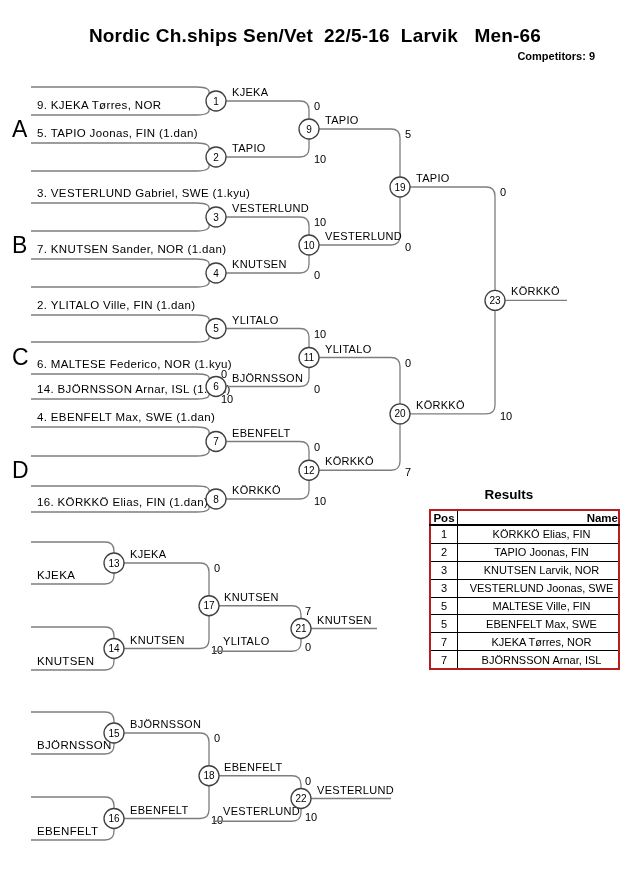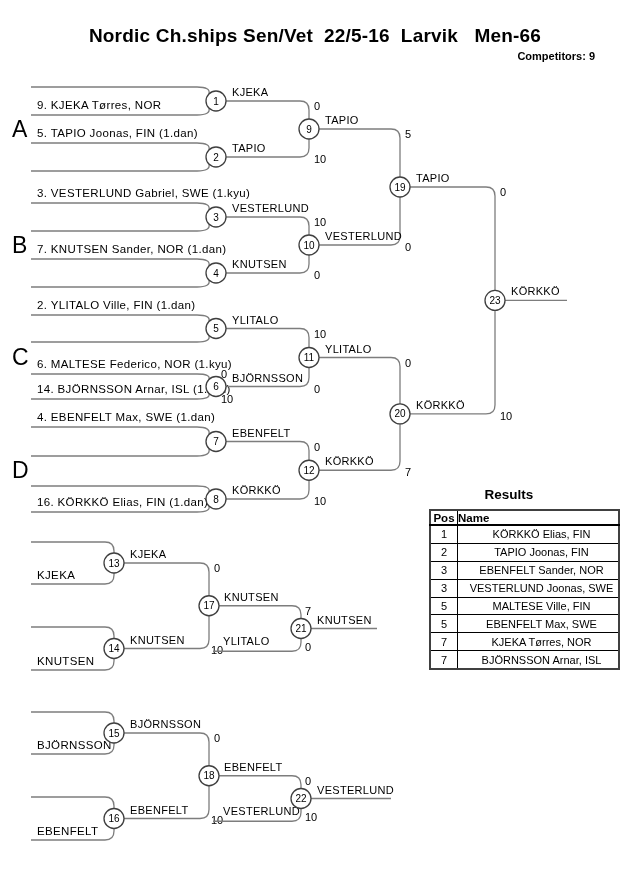--- a/index.html
+++ b/index.html
@@ -11,24 +11,24 @@
   #bracket{position:absolute;top:0;left:0;}
   #bracket text{fill:#000;}
   #bracket .seed{font-size:11.5px;letter-spacing:.35px;}
   #bracket .wlab{font-size:11px;letter-spacing:.3px;}
   #bracket .score{font-size:11px;}
   #bracket .mnum{font-size:10px;text-anchor:middle;}
   #bracket .pool{font-size:23px;}
   .results{position:absolute;left:429px;top:475px;width:160px;margin-top:12px;}
   .results-title{text-align:center;font-size:13.5px;font-weight:bold;margin:0 0 7px 0;}
   table.results-table{border-collapse:collapse;width:191px;font-size:11px;
-        border:2px solid #404040;table-layout:fixed;}
+        border:2px solid #b91c1c;table-layout:fixed;}
   .results-table th,.results-table td{border:1px solid #000;padding:0;overflow:hidden;}
   .results-table thead th{border-bottom:2px solid #000;height:13px;font-size:11.5px;
-        font-weight:bold;text-align:left;}
+        font-weight:bold;text-align:right;}
   .results-table td{height:16.9px;}
   .results-table .pos{width:26px;text-align:center;}
   .results-table .name{padding-left:7px;text-align:center;}
 </style>
 </head>
 <body>
 
 <div class="title">Nordic Ch.ships Sen/Vet  22/5-16  Larvik   Men-66</div>
 <div class="competitors">Competitors: 9</div>
 
@@ -209,21 +209,21 @@
         <tr>
           <td class="pos">1</td>
           <td class="name">KÖRKKÖ Elias, FIN</td>
         </tr>
         <tr>
           <td class="pos">2</td>
           <td class="name">TAPIO Joonas, FIN</td>
         </tr>
         <tr>
           <td class="pos">3</td>
-          <td class="name">EBENFELT Sander, NOR</td>
+          <td class="name">KNUTSEN Larvik, NOR</td>
         </tr>
         <tr>
           <td class="pos">3</td>
           <td class="name">VESTERLUND Joonas, SWE</td>
         </tr>
         <tr>
           <td class="pos">5</td>
           <td class="name">MALTESE Ville, FIN</td>
         </tr>
         <tr>

